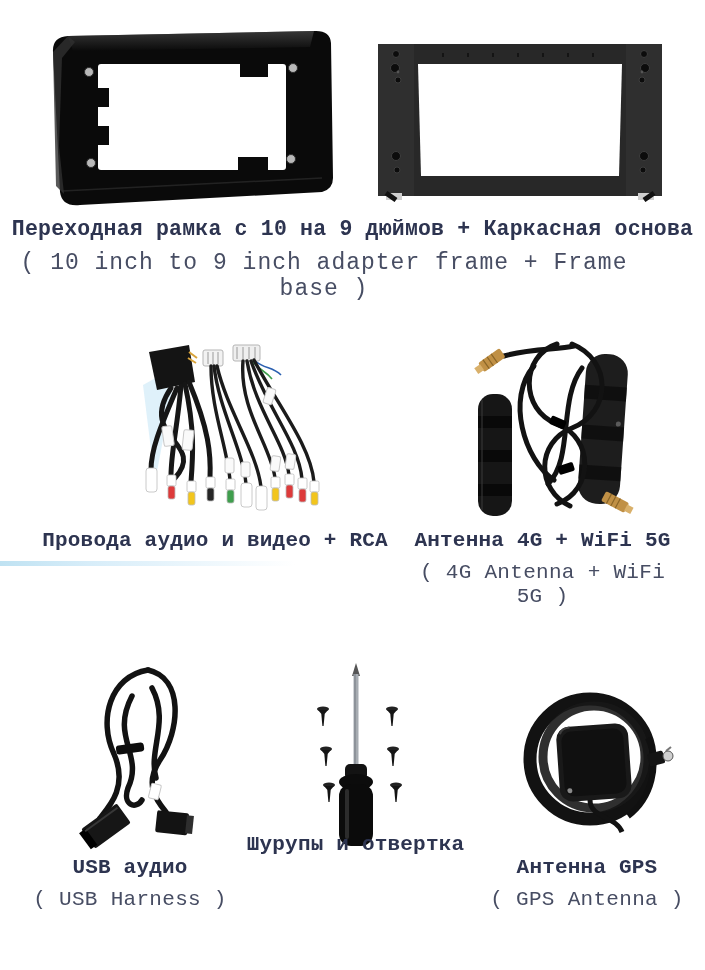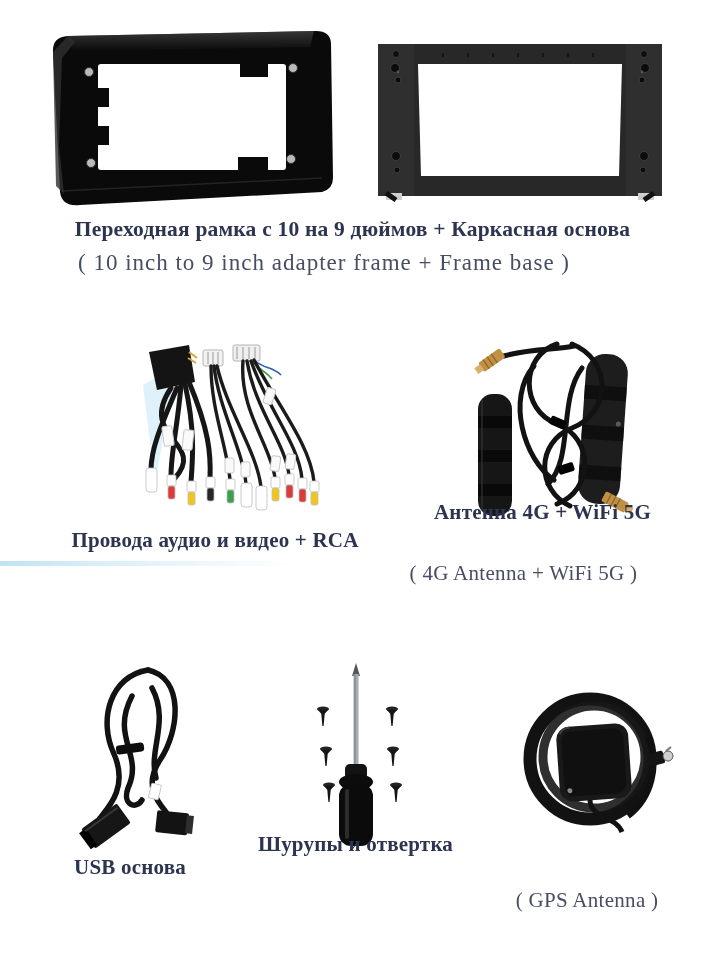--- a/index.html
+++ b/index.html
@@ -1,18 +1,18 @@
 <!DOCTYPE html>
 <html style="--title-color: #2d3450; --subtitle-color: #474d63; --watermark: #d7edf9; --rca-red: #dd3a3a; --rca-yellow: #f2c51d; --rca-green: #3f9e4d; --connector-gold: #c09045;"><head>
 <meta charset="utf-8">
 <style>
   html,body{margin:0;padding:0;background:#fff;}
   .page{
     position:relative;width:705px;height:970px;background:#fff;
-    font-family:Liberation Serif, serif;overflow:hidden;
+    font-family:Liberation Mono, monospace;overflow:hidden;
   }
   .abs{position:absolute;}
   .cap-ru{
     position:absolute;text-align:center;font-weight:700;font-size:21px;
     color:var(--title-color,#2d3450);letter-spacing:.2px;line-height:1.1;
   }
   .cap-en{
     position:absolute;text-align:center;font-weight:400;font-size:21px;
     color:var(--subtitle-color,#474d63);letter-spacing:.3px;line-height:1.15;
   }
@@ -188,22 +188,22 @@
       <rect x="140" y="168" width="26" height="11" rx="2" style="fill:var(--connector-gold,#c09045)"></rect>
       <rect x="165" y="170" width="7" height="7" fill="#d9b06a"></rect>
       <path d="M146,168 v11 M151,168 v11 M156,168 v11" stroke="#8a6527" stroke-width="1.2"></path>
     </g>
   </svg>
 
   <div class="blue-stripe"></div>
 
   <div class="cap-ru" style="left:20px;top:529px;width:390px">Провода аудио и видео + RCA</div>
 
-  <div class="cap-ru" style="left:405px;top:501px;width:275px">Антенна 4G + WiFi 5G</div>
-  <div class="cap-en" style="left:386px;top:561px;width:275px">( 4G Antenna + WiFi 5G )</div>
+  <div class="cap-ru" style="left:405px;top:529px;width:275px">Антенна 4G + WiFi 5G</div>
+  <div class="cap-en" style="left:405px;top:561px;width:275px">( 4G Antenna + WiFi 5G )</div>
 
   <svg class="abs" style="left:52px;top:658px" width="170" height="195" viewBox="0 0 170 195">
     <g stroke="#121212" stroke-width="5.5" fill="none" stroke-linecap="round">
       <path d="M96,12 C58,18 46,62 62,96 C76,128 58,148 48,160"></path>
       <path d="M96,12 C132,20 128,72 108,102 C92,126 104,142 114,154"></path>
       <path d="M80,38 C58,80 92,96 76,130 C70,147 84,152 90,142"></path>
       <path d="M100,30 C118,64 96,92 104,120"></path>
     </g>
     <rect x="64" y="86" width="28" height="9" rx="3" fill="#0d0d0d" transform="rotate(-8 78 90)"></rect>
     <rect x="98" y="126" width="10" height="15" rx="1.5" fill="#fff" stroke="#c8c8c8" transform="rotate(14 103 133)"></rect>
@@ -271,19 +271,21 @@
     </g>
     <g transform="rotate(-4 93 95)">
       <rect x="58" y="57" width="72" height="75" rx="13" fill="#191919"></rect>
       <rect x="63" y="62" width="62" height="65" rx="10" fill="#101010"></rect>
       <path d="M62,64 q2,-6 10,-6" stroke="#3f3f3f" stroke-width="2" fill="none"></path>
       <circle cx="68" cy="121" r="2.5" fill="#8a8a8a"></circle>
     </g>
     <path d="M90,132 C90,150 116,148 122,164" stroke="#121212" stroke-width="5" fill="none"></path>
   </svg>
 
-  <div class="cap-ru" style="left:25px;top:856px;width:210px">USB основа</div>
+  <div class="cap-ru" style="left:25px;top:856px;width:210px">USB аудио</div>
+  <div class="cap-en" style="left:25px;top:888px;width:210px">( USB Harness )</div>
 
   <div class="cap-ru" style="left:238px;top:833px;width:235px">Шурупы и отвертка</div>
 
+  <div class="cap-ru" style="left:478px;top:856px;width:218px">Антенна GPS</div>
   <div class="cap-en" style="left:478px;top:888px;width:218px">( GPS Antenna )</div>
 
 </div>
 
 </body></html>

